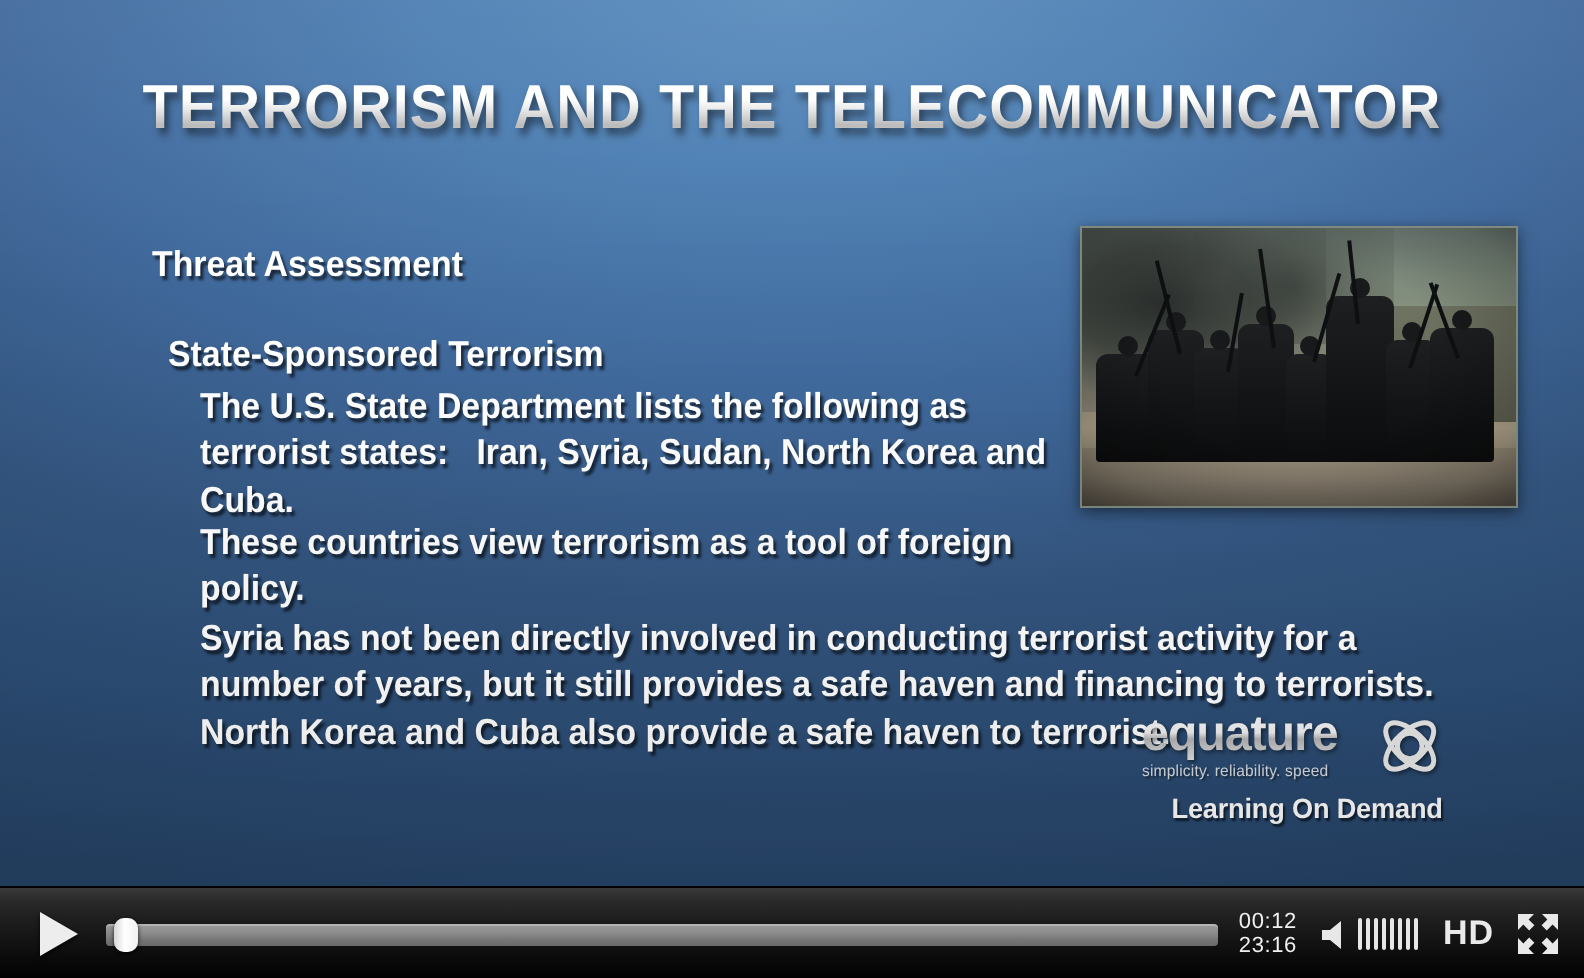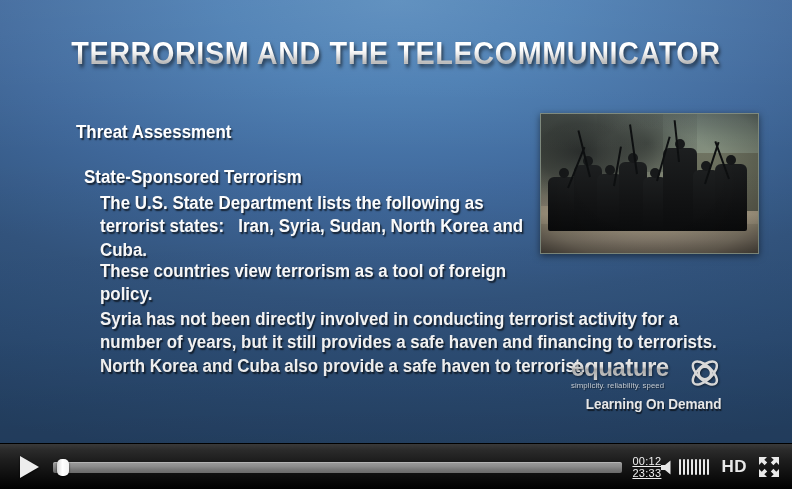--- a/index.html
+++ b/index.html
@@ -333,23 +333,22 @@
     background: linear-gradient(to right, #d8d8d8 0%, #ffffff 45%, #f2f2f2 100%);
     box-shadow: 0 1px 2px rgba(0,0,0,0.8);
   }
   #time-display {
     flex: 0 0 auto;
     font-family: "Liberation Sans", sans-serif;
     font-size: 11px;
     color: #f0f0f0;
     line-height: 12px;
     text-align: right;
-    margin-right: 0;
+    margin-right: 13px;
     letter-spacing: 0.3px;
-    text-decoration: underline;
   }
   #volume-control {
     flex: 0 0 auto;
     display: flex;
     align-items: center;
     gap: 2px;
     margin-right: 12px;
     cursor: pointer;
   }
   .speaker {
@@ -446,21 +445,21 @@
       <div class="play-tri"></div>
     </div>
 
     <div id="seek-wrap">
       <div id="seek-track"></div>
       <div id="seek-handle" style="left: calc(1% - 2px);"></div>
     </div>
 
     <div id="time-display">
       <div>00:12</div>
-      <div>23:33</div>
+      <div>23:16</div>
     </div>
 
     <div id="volume-control">
       <svg class="speaker" viewBox="0 0 14 15">
         <path d="M0 5 H4 L9.5 0.5 V14.5 L4 10 H0 Z" fill="#e7e7e7"></path>
       </svg>
       <span class="vol-bar"></span>
       <span class="vol-bar"></span>
       <span class="vol-bar"></span>
       <span class="vol-bar"></span>

